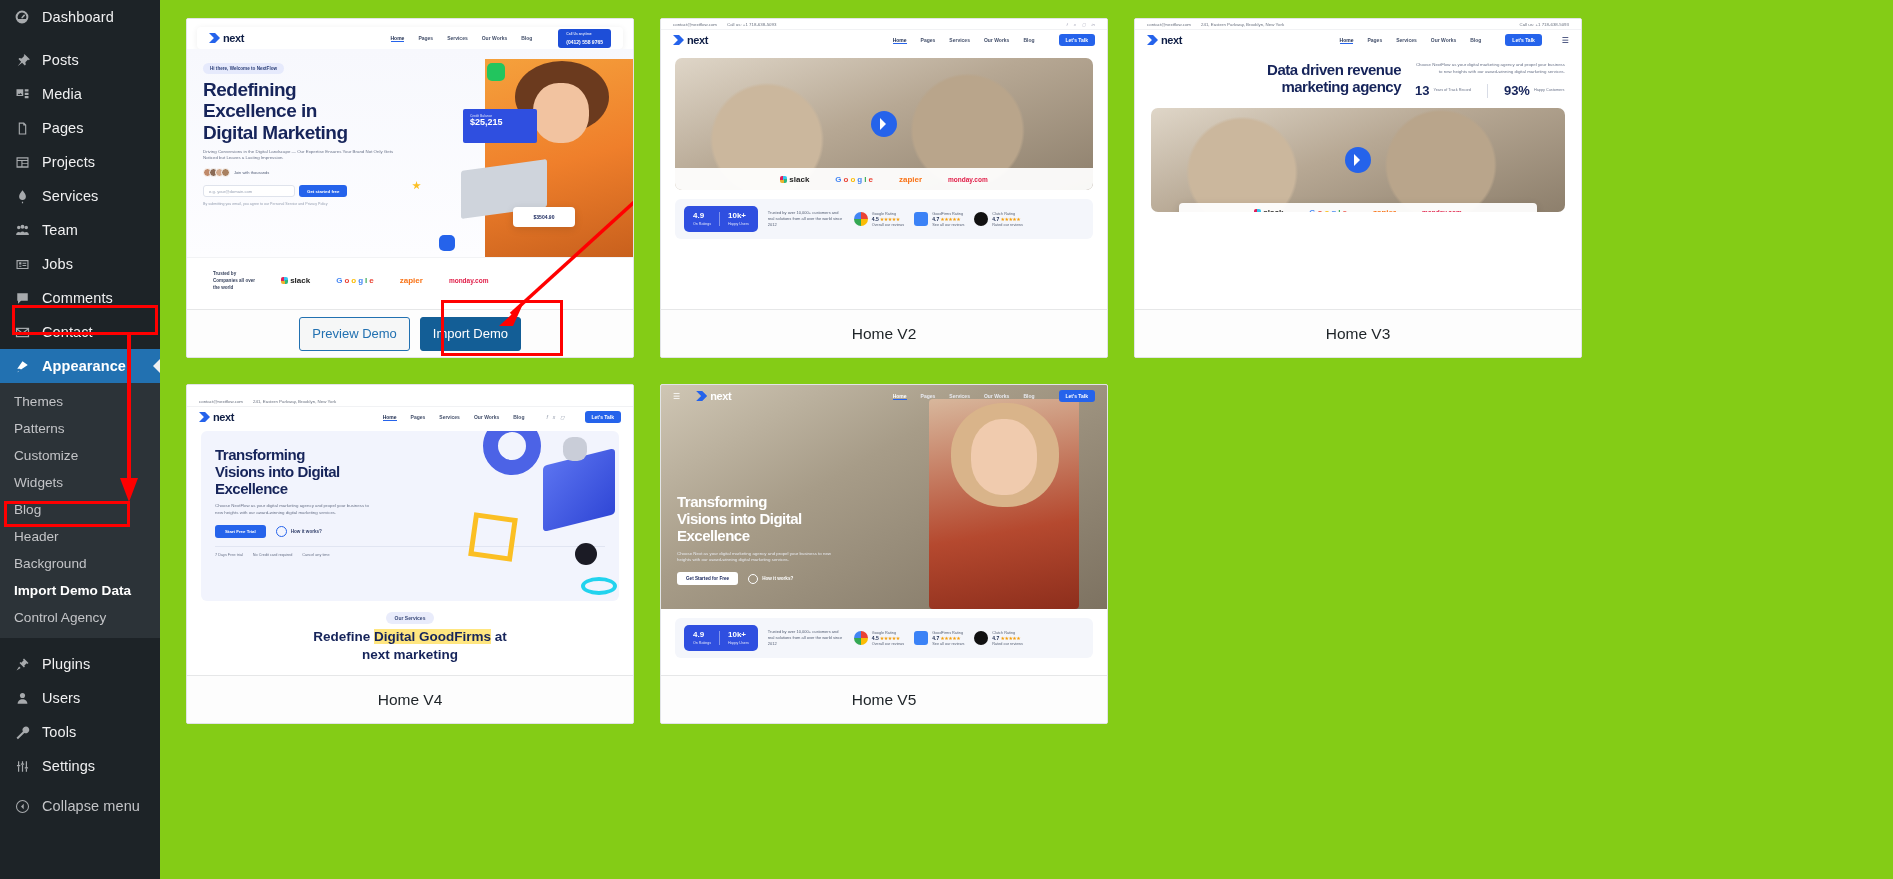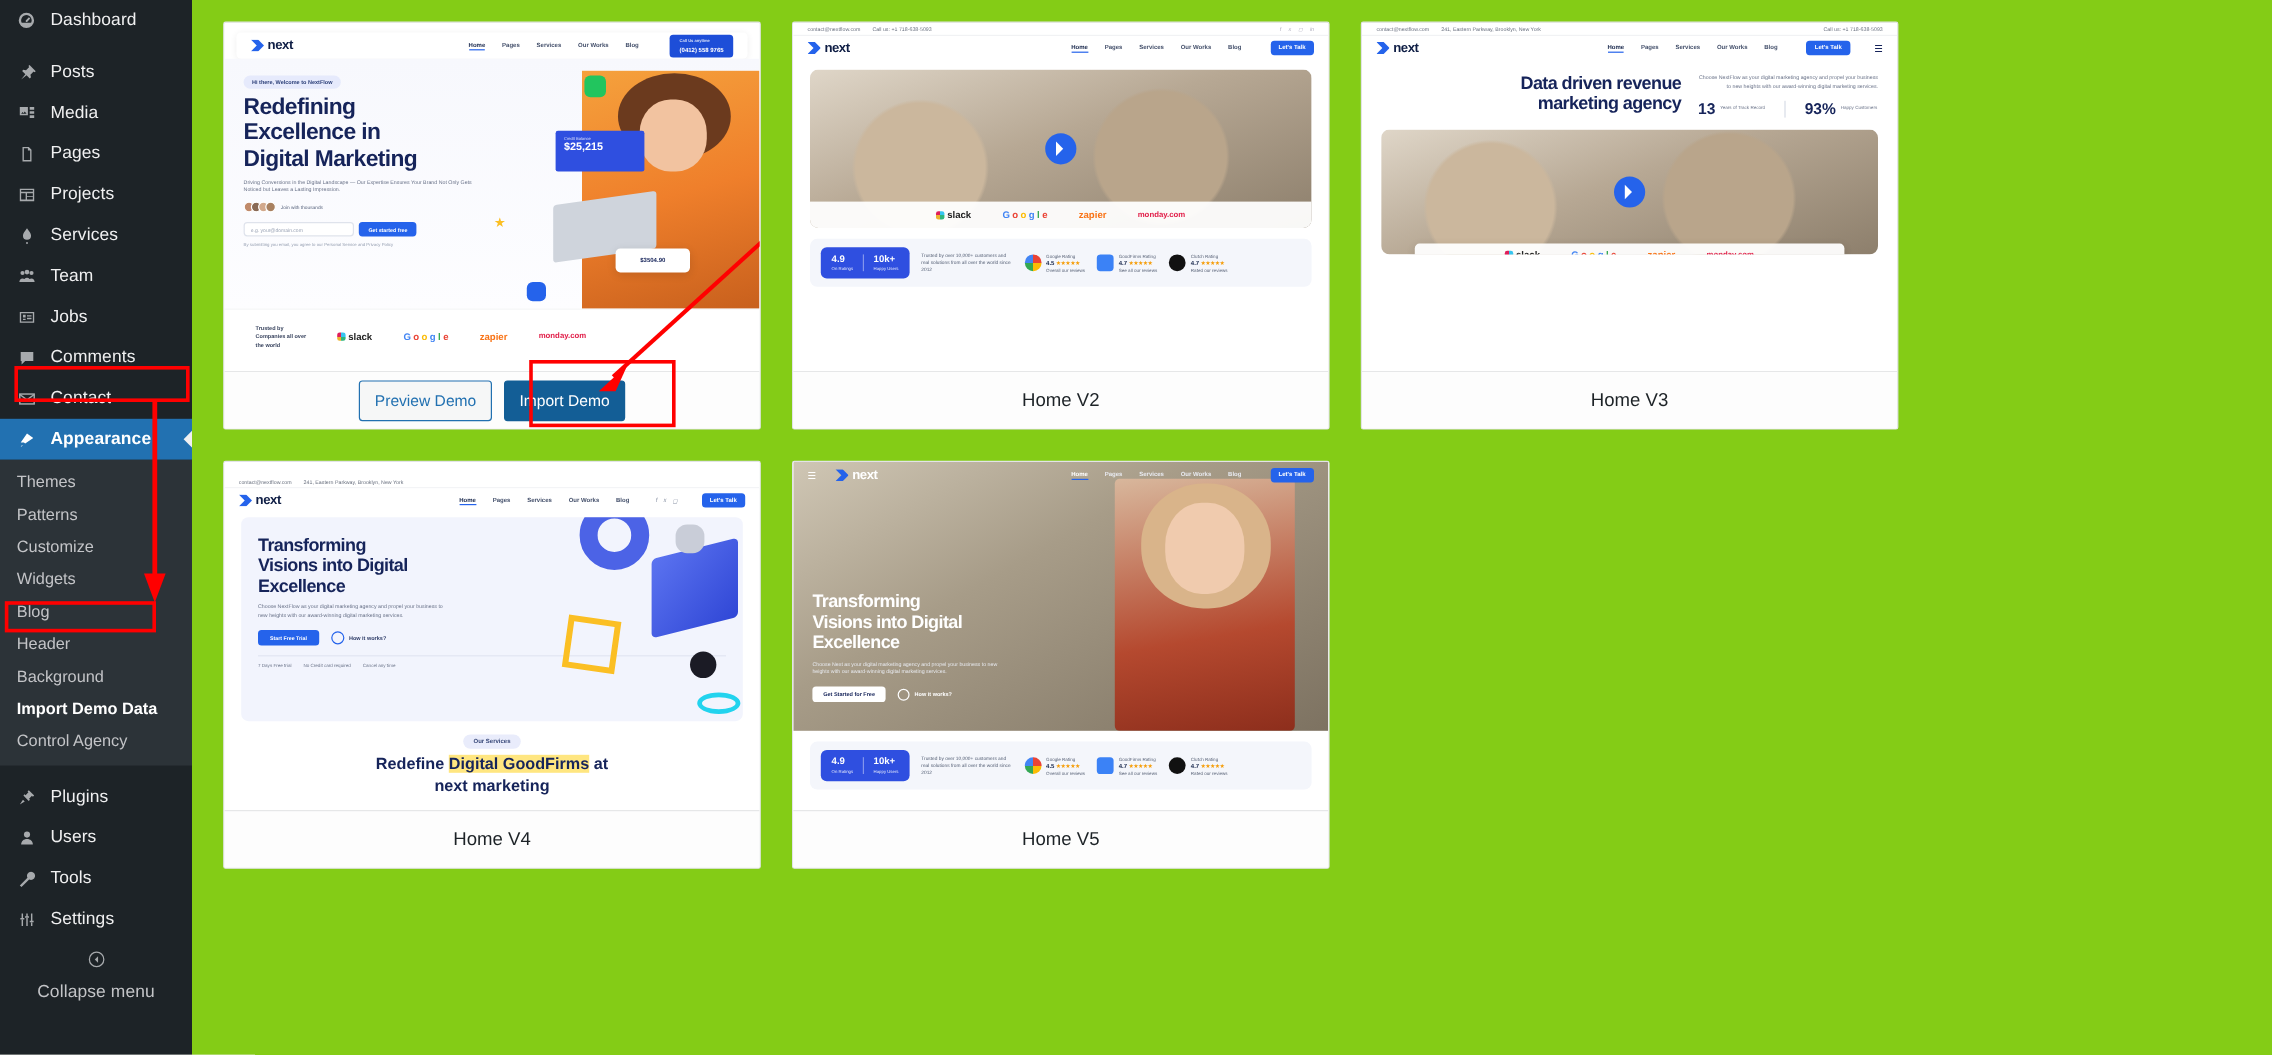--- a/index.html
+++ b/index.html
@@ -34,21 +34,21 @@
     margin-top: -8px; border: 8px solid transparent;
     border-right-color: #f0f0f1;
   }
   .submenu { background: #2c3338; padding: 5px 0 7px 0; }
   .sub-item {
     display: block; padding: 6px 12px 6px 14px;
     font-size: 13.6px; color: #c3c4c7; cursor: pointer;
   }
   .sub-item.active { color: #ffffff; font-weight: 700; }
   .menu-sep { height: 9px; }
-  .collapse-row { margin-top: 6px; flex-direction: column; }
+  .collapse-row { margin-top: 6px; }
   .collapse-row .mlabel { color: #c3c4c7; }
 
   
   .anno-box { position: absolute; border: 3px solid #f00; pointer-events: none; }
   .anno-arrow { position: absolute; pointer-events: none; }
 
   
   .main {
     flex: 1; height: 879px; overflow: hidden;
     padding: 18px 0 0 0; background: #84cc16;

